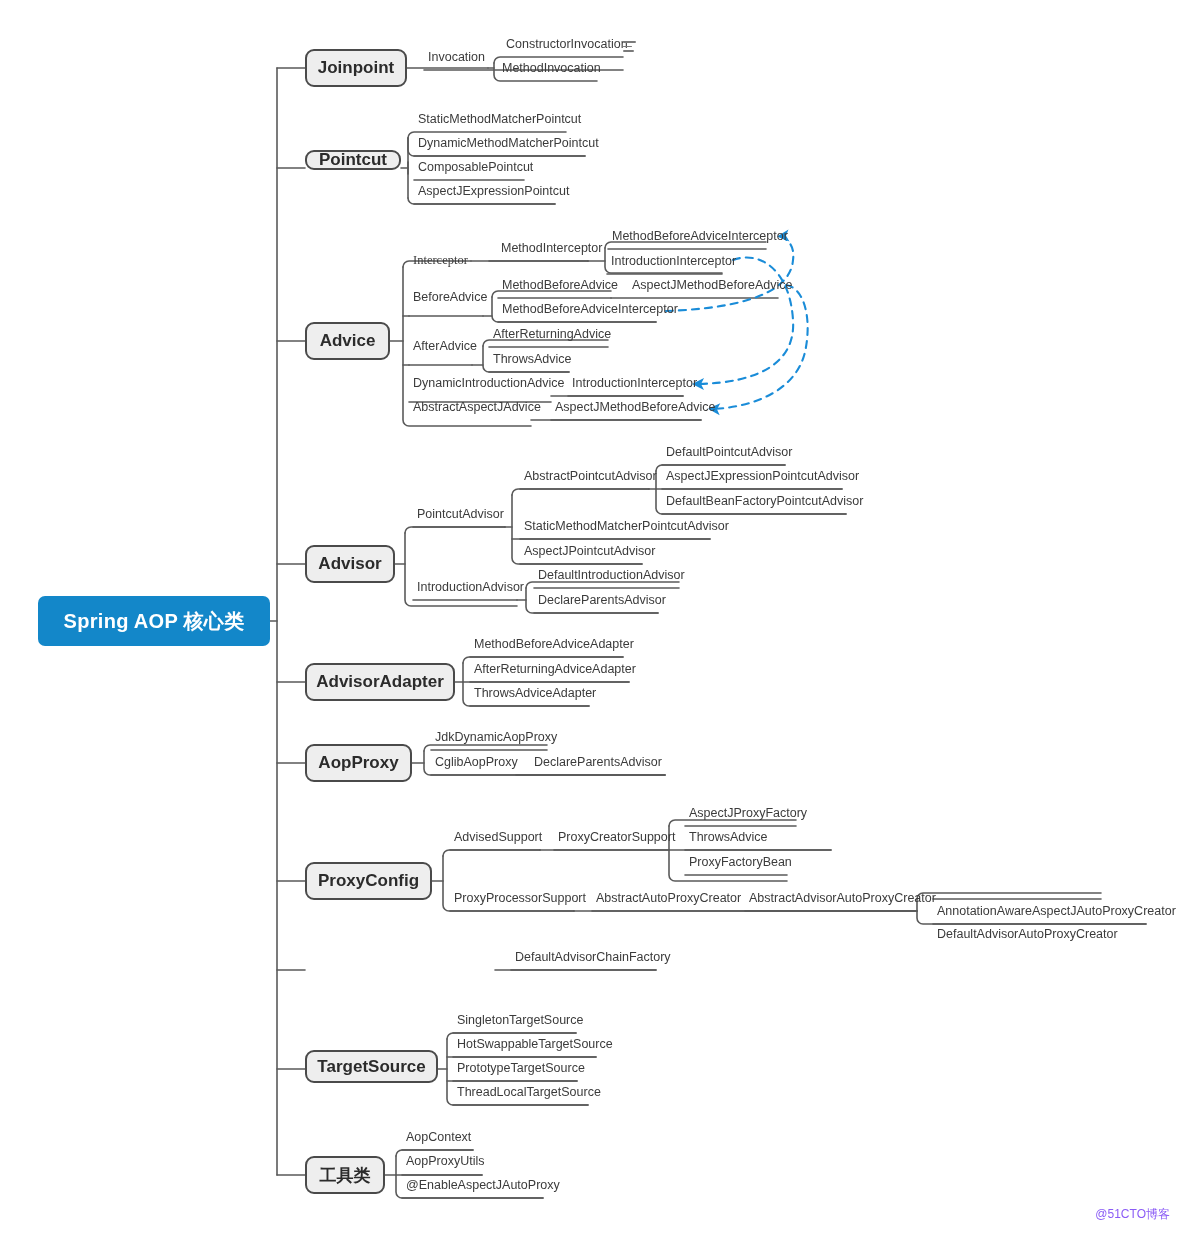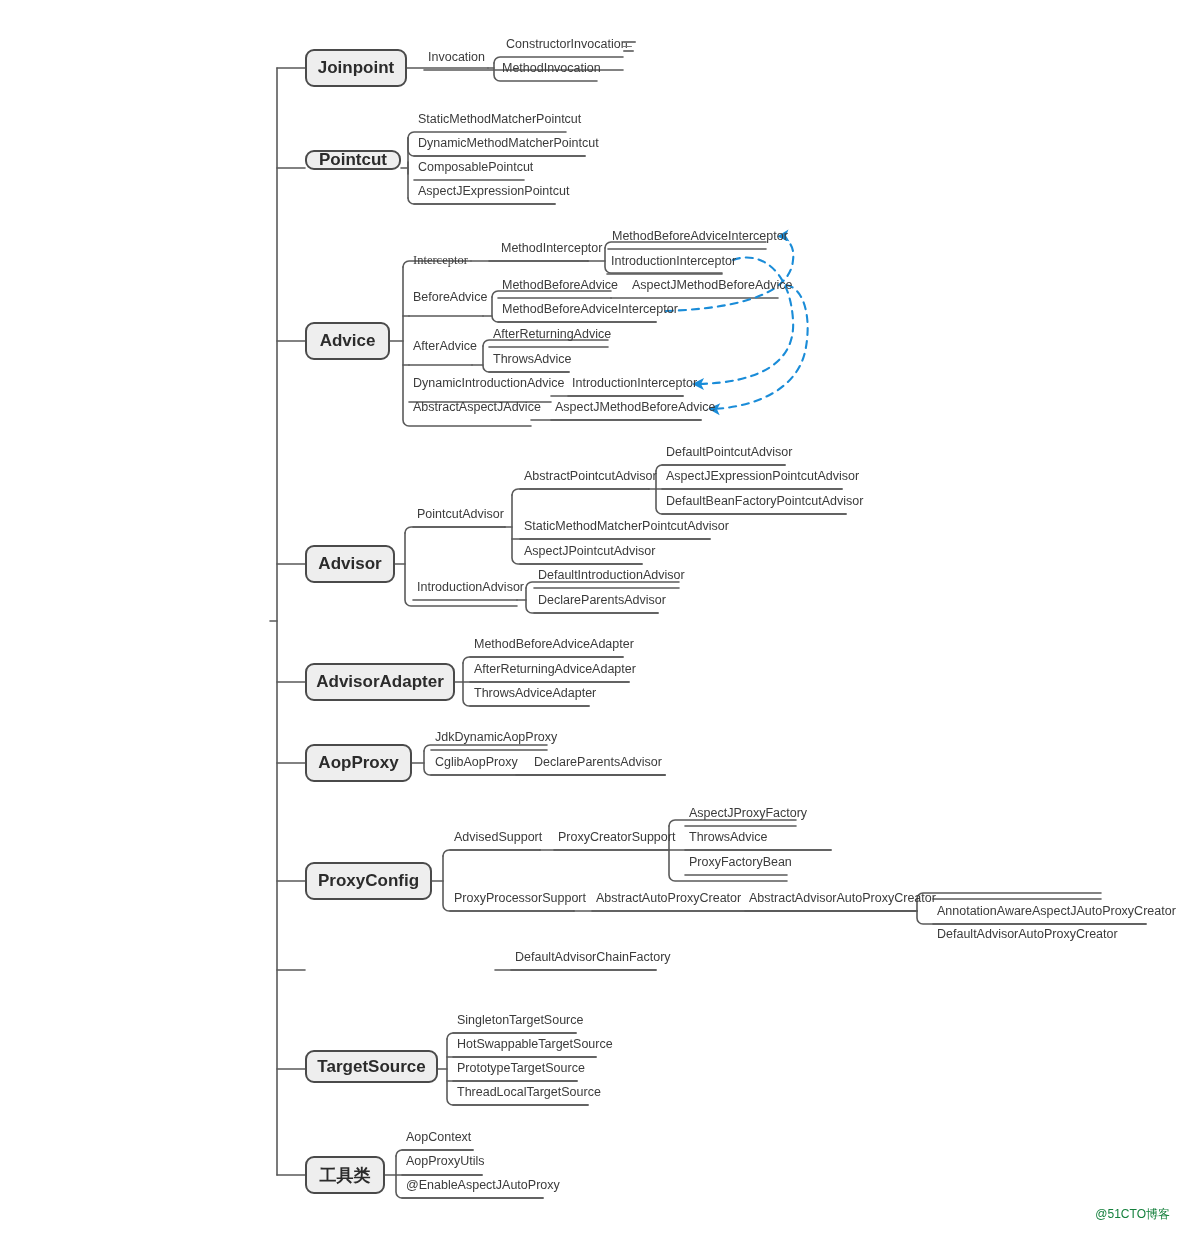--- a/index.html
+++ b/index.html
@@ -61,21 +61,21 @@
   }
   .notes-icon i{ display:block; height:1.6px; background:#7a7a7a; border-radius:1px;}
   .notes-icon i:nth-child(1){ width:13px; }
   .notes-icon i:nth-child(2){ width:9px; }
   .notes-icon i:nth-child(3){ width:11px; }
 
   .watermark{
     position:absolute;
     right:14px; bottom:12px;
     font-size:12px;
-    color:#15803d;
+    color:#8b5cf6;
     white-space:nowrap;
   }
 </style>
 </head>
 <body>
 
 <div id="canvas">
 
   <svg id="svg-links" viewBox="0 0 1184 1235" xmlns="http://www.w3.org/2000/svg">
     <g fill="none" stroke="#5a5a5a" stroke-width="1.6" stroke-linecap="round" stroke-linejoin="round">
@@ -242,20 +242,23 @@
 
       <path d="M786,285 C805,288 812,320 805,352 C796,390 755,407 713,409"></path>
     </g>
     <g fill="#1a8cd8" stroke="none">
       <path d="M777,230 l12,6 -12,6 3,-6 z" transform="rotate(175 783 236)"></path>
       <path d="M692,378 l12,6 -12,6 3,-6 z" transform="rotate(180 698 384)"></path>
       <path d="M708,403 l12,6 -12,6 3,-6 z" transform="rotate(183 714 409)"></path>
     </g>
   </svg>
 
+  <div class="root-node" style="left:38px; top:596px; width:232px; height:50px;">
+    <span>Spring AOP 核心类</span>
+  </div>
 
   <div class="l1-node" style="left:305px; top:49px; width:102px; height:38px;">
     <span>Joinpoint</span>
     </div>
 
   <div class="l1-node" style="left:305px; top:150px; width:96px; height:20px;text-align:right;">
     <span>Pointcut</span>
     </div>
 
   <div class="l1-node" style="left:305px; top:322px; width:85px; height:38px;">

